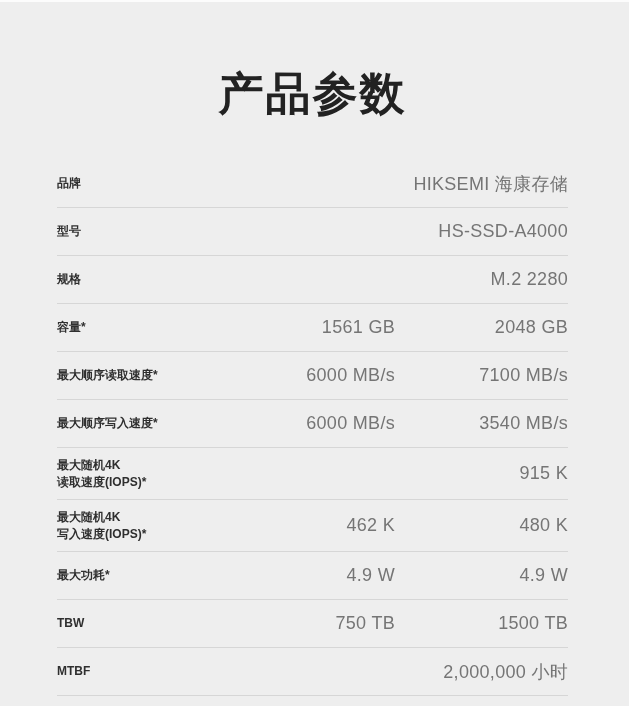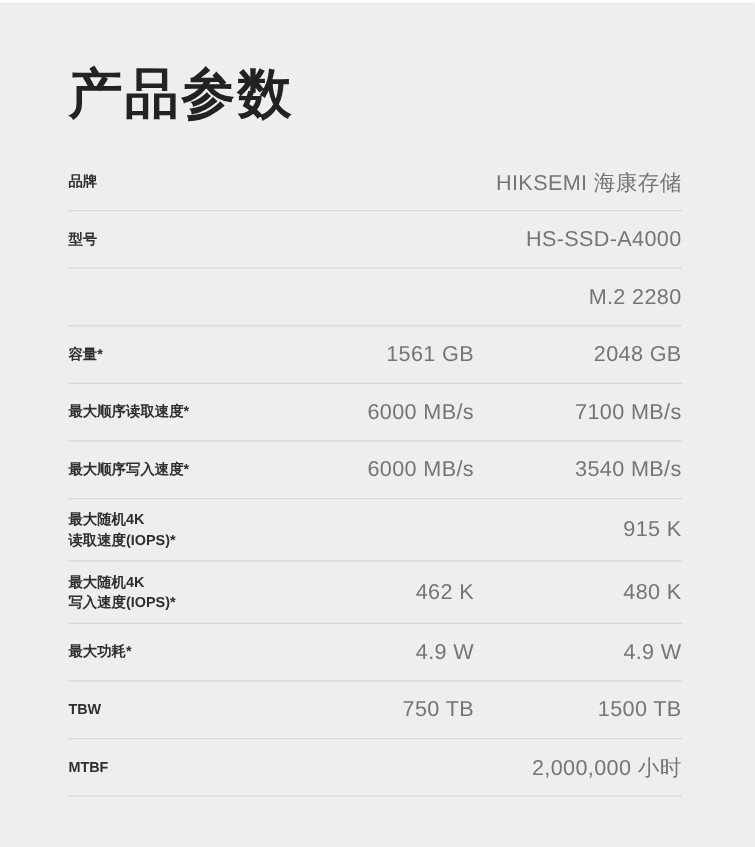--- a/index.html
+++ b/index.html
@@ -14,28 +14,29 @@
     height: 706px;
     background: var(--bg, #eeeeee);
     border-top: 2px solid #fcfcfc;
     box-sizing: border-box;
     overflow: hidden;
   }
   .content {
     padding: 0 61px 0 57px; 
   }
   .title {
-    margin: 0;
+    margin: 16px;
     padding-top: 52px;
     padding-bottom: 26px;
     font-size: 45px;
     line-height: 48px;
     font-weight: 800;
     letter-spacing: 2px;
     color: var(--title-text, #222222);
+    text-align: center;
   }
   .table {
     width: 100%;
   }
   .row {
     display: flex;
     align-items: center;
     height: 47px;
     border-bottom: 1px solid var(--divider, #d6d6d6);
   }
@@ -67,20 +68,21 @@
     <div class="table" id="spec-table">
         <div class="row">
           <div class="label">品牌</div>
           <div class="value span">HIKSEMI 海康存储</div>
         </div>
         <div class="row">
           <div class="label">型号</div>
           <div class="value span">HS-SSD-A4000</div>
         </div>
         <div class="row">
+          <div class="label">规格</div>
           <div class="value span">M.2 2280</div>
         </div>
         <div class="row">
           <div class="label">容量*</div>
           <div class="value">1561 GB</div>
           <div class="value">2048 GB</div>
         </div>
         <div class="row">
           <div class="label">最大顺序读取速度*</div>
           <div class="value">6000 MB/s</div>

